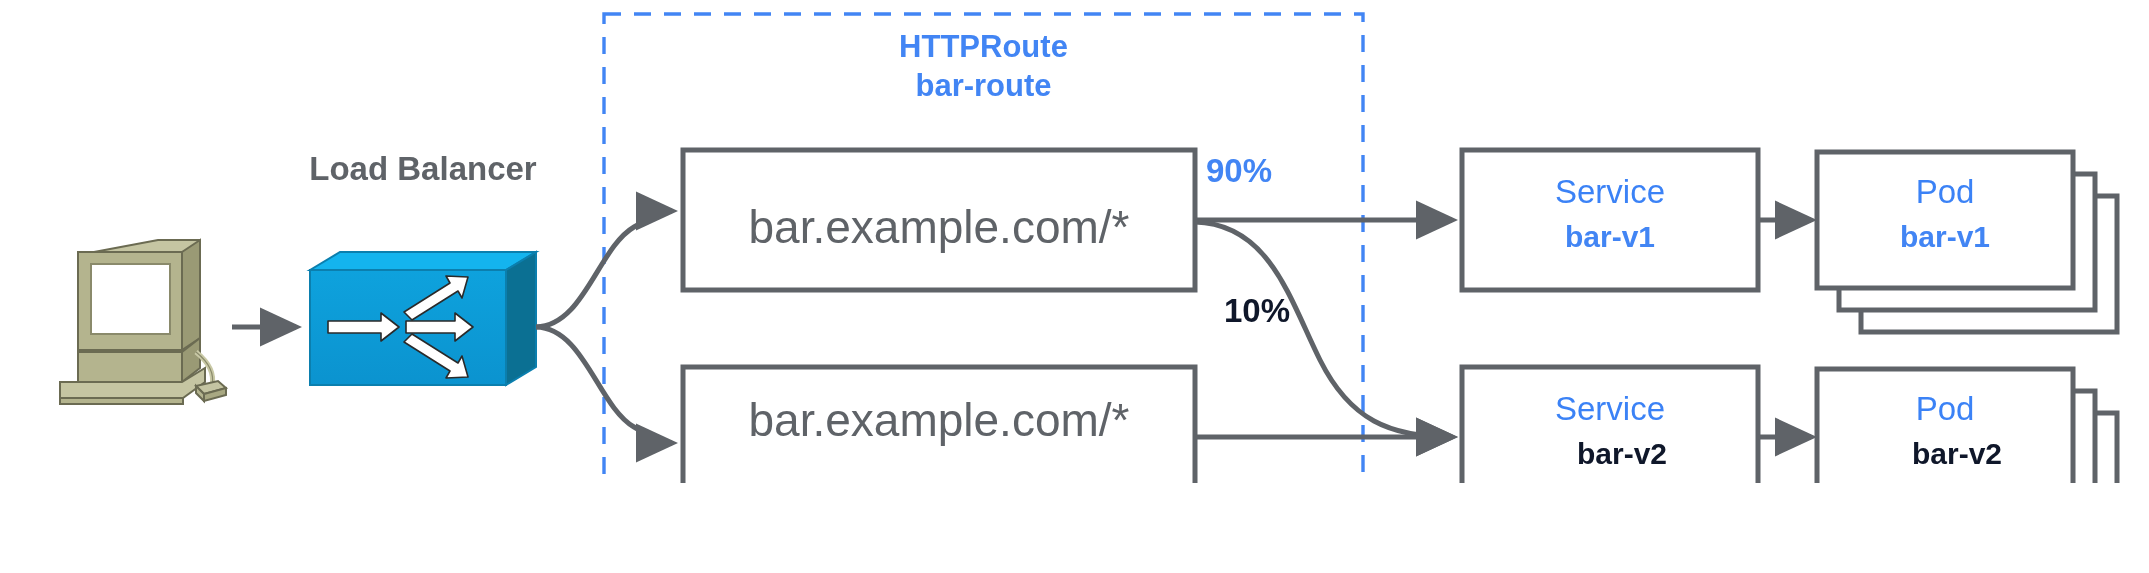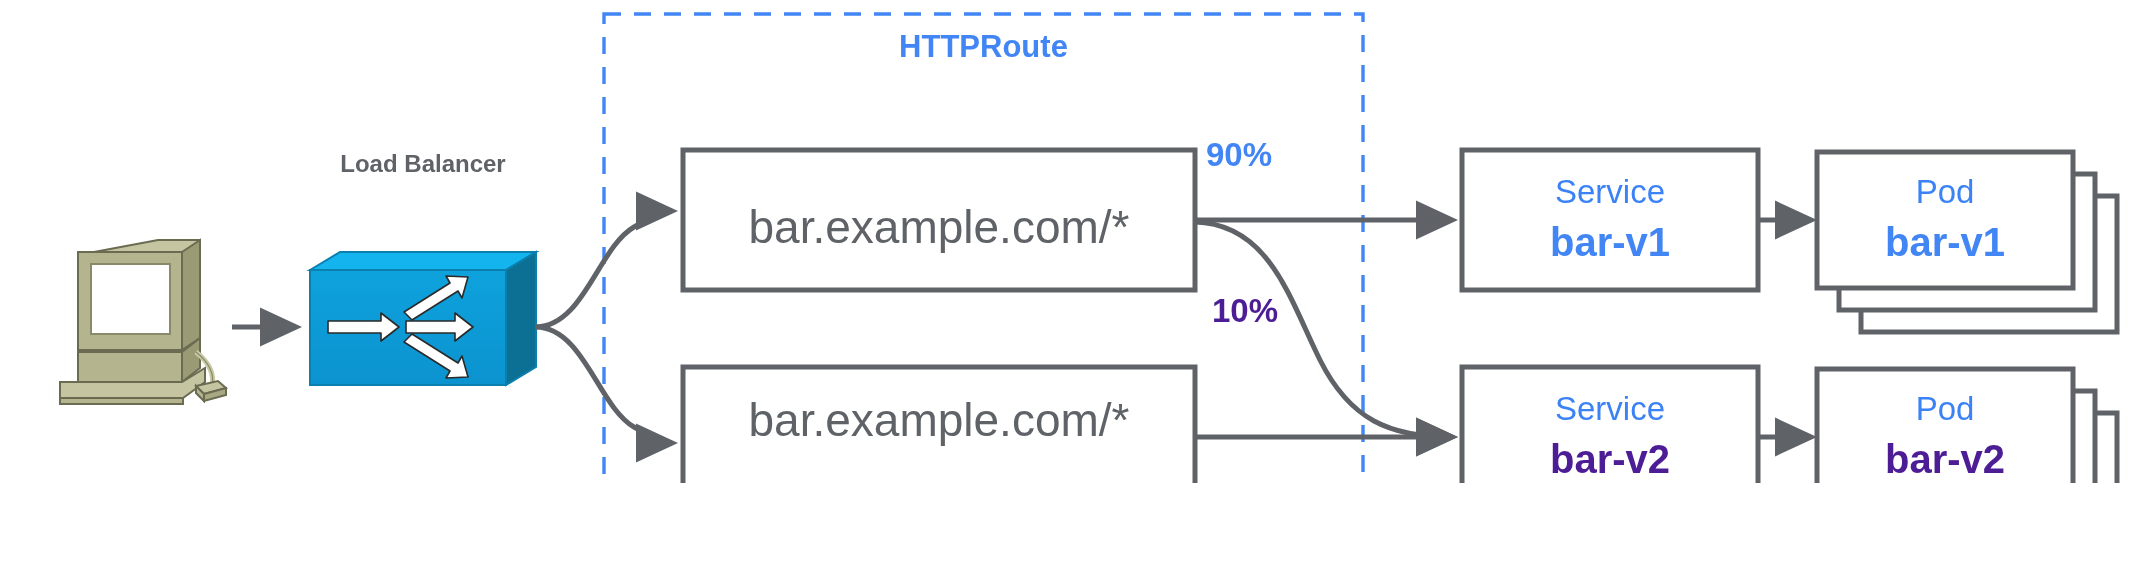--- a/index.html
+++ b/index.html
@@ -34,33 +34,33 @@
     font-size: 46px;
     color: #5f6368;
     font-weight: 400;
   }
   .node-title {
     font-size: 33px;
     color: #3b82f6;
     font-weight: 400;
   }
   .node-sub {
-    font-size: 40px;
+    font-size: 30px;
     font-weight: 700;
   }
   .blue-txt { color: #4285f4; }
-  .green-txt { color: #4c1d95; }
+  .green-txt { color: #0f172a; margin-left: 12px; }
   .grp-title {
     font-size: 31px;
     font-weight: 700;
     color: #4285f4;
     line-height: 1.25;
   }
   .lb-title {
-    font-size: 24px;
+    font-size: 33px;
     font-weight: 700;
     color: #5f6368;
     text-align: center;
   }
   .pct {
     font-size: 33px;
     font-weight: 700;
   }
 </style>
 </head>
@@ -155,29 +155,30 @@
 
     <g>
       <rect x="1861" y="413" width="256" height="136" fill="#ffffff" stroke="#5f6368" stroke-width="5"></rect>
       <rect x="1839" y="391" width="256" height="136" fill="#ffffff" stroke="#5f6368" stroke-width="5"></rect>
       <rect x="1817" y="369" width="256" height="136" fill="#ffffff" stroke="#5f6368" stroke-width="5"></rect>
     </g>
   </svg>
 
   <div class="lbl grp-title" style="left:604px; top:28px; width:759px;">
     <div>HTTPRoute</div>
+    <div>bar-route</div>
   </div>
 
   <div class="lbl lb-title" style="left:258px; top:150px; width:330px;">Load Balancer</div>
 
   <div class="lbl route-box-text" style="left:683px; top:200px; width:512px;">bar.example.com/*</div>
 
   <div class="lbl route-box-text" style="left:683px; top:393px; width:512px;">bar.example.com/*</div>
 
-  <div class="lbl pct blue-txt" style="left:1206px; top:136px;">90%</div>
+  <div class="lbl pct blue-txt" style="left:1206px; top:152px;">90%</div>
   <div class="lbl pct green-txt" style="left:1212px; top:292px;">10%</div>
 
   <div class="lbl node-title" style="left:1462px; top:173px; width:296px;">Service</div>
   <div class="lbl node-sub blue-txt" style="left:1462px; top:219px; width:296px;">bar-v1</div>
 
   <div class="lbl node-title" style="left:1462px; top:390px; width:296px;">Service</div>
   <div class="lbl node-sub green-txt" style="left:1462px; top:436px; width:296px;">bar-v2</div>
 
   <div class="lbl node-title" style="left:1817px; top:173px; width:256px;">Pod</div>
   <div class="lbl node-sub blue-txt" style="left:1817px; top:219px; width:256px;">bar-v1</div>

